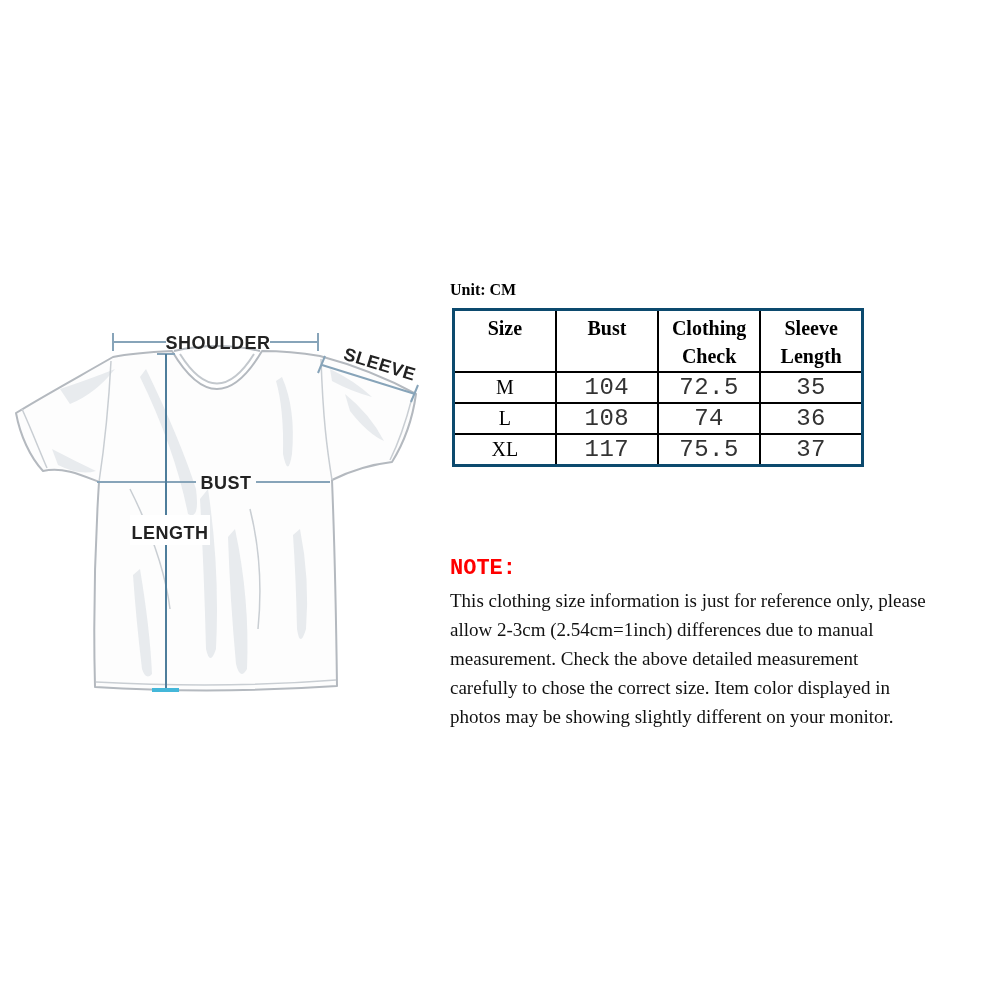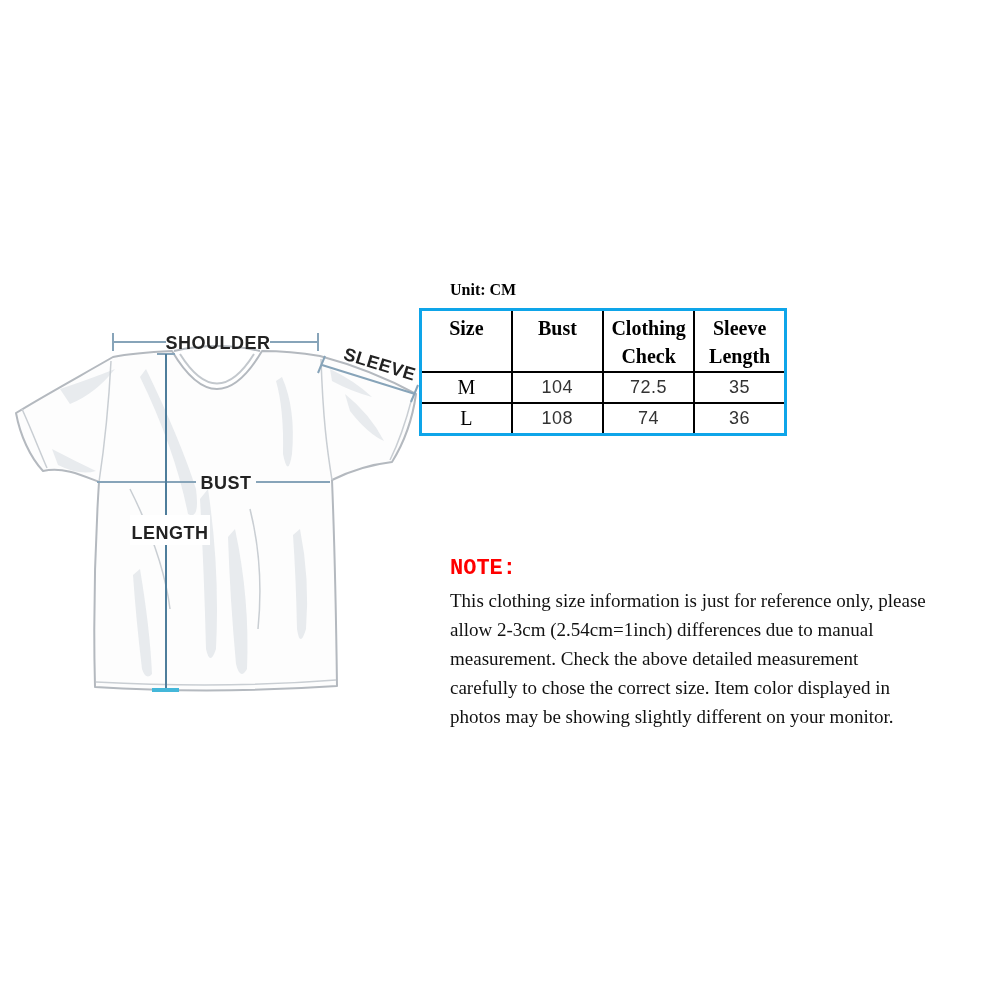--- a/index.html
+++ b/index.html
@@ -16,34 +16,34 @@
     font-family:"Liberation Sans", sans-serif;font-weight:bold;font-size:18px;
     fill:#222222;letter-spacing:0.5px;
   }
 
   
   .unit-label{
     position:absolute;left:450px;top:281px;
     font-family:"Liberation Serif", serif;font-weight:bold;font-size:16px;color:#000;
   }
   table.size-table{
-    position:absolute;left:419px;top:308px;width:368px;
+    position:absolute;left:452px;top:308px;width:412px;
     border-collapse:collapse;table-layout:fixed;
-    border:3px solid #0ea5e9;
+    border:3px solid #0c4a6e;
   }
   table.size-table th, table.size-table td{
     border:2px solid #000;text-align:center;padding:0;
   }
   table.size-table th{
     font-family:"Liberation Serif", serif;font-weight:bold;font-size:20px;
     vertical-align:top;height:57px;padding-top:3px;white-space:pre-line;line-height:28px;
   }
   table.size-table td{height:29px;vertical-align:middle;}
   td.size-cell{font-family:"Liberation Serif", serif;font-size:20px;color:#000;}
-  td.num-cell{font-family:Liberation Sans, sans-serif;font-size:18px;color:#333;letter-spacing:0.5px;}
+  td.num-cell{font-family:Liberation Mono, monospace;font-size:24px;color:#333;letter-spacing:0.5px;}
 
   
   .note-heading{
     position:absolute;left:450px;top:556px;
     font-family:Liberation Mono, monospace;font-weight:bold;font-size:22px;color:#ff0000;
   }
   .note-body{
     position:absolute;left:450px;top:586px;width:560px;
     font-family:"Liberation Serif", serif;font-size:19px;line-height:29px;color:#111;
     white-space:pre-line;
@@ -142,20 +142,26 @@
         <td class="num-cell">104</td>
         <td class="num-cell">72.5</td>
         <td class="num-cell">35</td>
       </tr>
       <tr>
         <td class="size-cell">L</td>
         <td class="num-cell">108</td>
         <td class="num-cell">74</td>
         <td class="num-cell">36</td>
       </tr>
+      <tr>
+        <td class="size-cell">XL</td>
+        <td class="num-cell">117</td>
+        <td class="num-cell">75.5</td>
+        <td class="num-cell">37</td>
+      </tr>
     </tbody>
   </table>
 
   <div class="note-heading">NOTE:</div>
   <div class="note-body">This clothing size information is just for reference only, please
 allow 2-3cm (2.54cm=1inch) differences due to manual
 measurement. Check the above detailed measurement
 carefully to chose the correct size. Item color displayed in
 photos may be showing slightly different on your monitor.</div>
 

